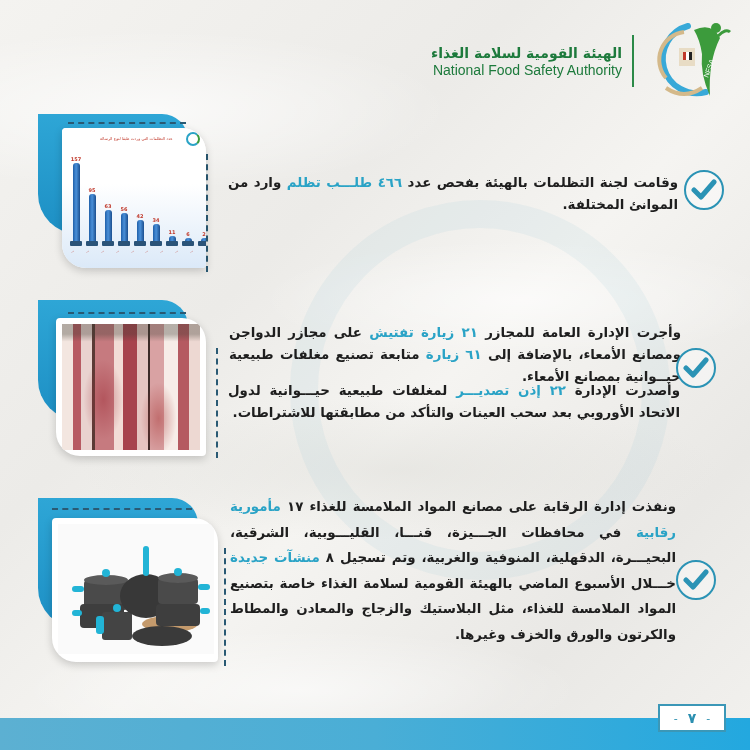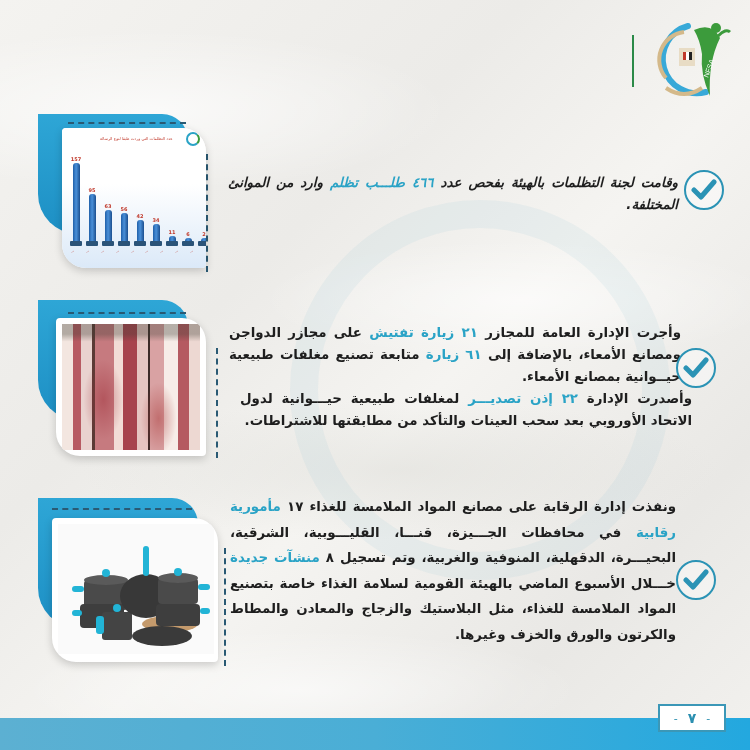--- a/index.html
+++ b/index.html
@@ -97,20 +97,24 @@
     }
     .page-num .dash { font-size: 11px; font-weight: normal; }
   </style>
 </head>
 <body>
 
 <div class="crumple"></div>
 <div class="watermark"></div>
 
 <div class="header">
+  <div class="brand-text">
+    <div class="brand-ar">الهيئة القومية لسلامة الغذاء</div>
+    <div class="brand-en">National Food Safety Authority</div>
+  </div>
   <div class="brand-divider"></div>
   <div class="logo">
     <svg width="86" height="86" viewBox="0 0 86 86">
       <path d="M42 8 A34 34 0 1 0 60 74" fill="none" stroke="#38a9d8" stroke-width="6" stroke-linecap="round"></path>
       <path d="M38 14 A28 28 0 0 0 20 60" fill="none" stroke="#d4b98a" stroke-width="4"></path>
       <path d="M20 70 Q38 82 56 70" fill="none" stroke="#d4b98a" stroke-width="4"></path>
       <path d="M48 12 Q66 4 74 20 Q62 44 64 78 Q54 56 56 36 Q54 22 48 12 Z" fill="#3c9b3c"></path>
       <circle cx="70" cy="10" r="5" fill="#3c9b3c"></circle>
       <path d="M72 18 Q80 10 84 14" fill="none" stroke="#3c9b3c" stroke-width="3"></path>
       <rect x="33" y="30" width="16" height="18" fill="#e8dcc5"></rect>
@@ -184,37 +188,37 @@
           <div class="xlabel">—</div>
           <div class="xlabel">—</div>
           <div class="xlabel">—</div>
           <div class="xlabel">—</div>
           <div class="xlabel">—</div>
           <div class="xlabel">—</div>
         </div>
     </div>
   </div>
 </div>
-<div class="text-block" style="left:228px; top:172px; width:450px;font-style:italic;" id="sec0"><span>وقامت لجنة التظلمات بالهيئة بفحص عدد </span><span class="hl">٤٦٦ طلـــب تظلم</span><span> وارد من الموانئ المختلفة.</span></div>
+<div class="text-block" style="left:228px; top:172px; width:450px;" id="sec0"><span>وقامت لجنة التظلمات بالهيئة بفحص عدد </span><span class="hl">٤٦٦ طلـــب تظلم</span><span> وارد من الموانئ المختلفة.</span></div>
 <div class="check" style="left:684px; top:170px;">
   <svg width="26" height="22" viewBox="0 0 26 22">
       <path d="M3 11 L10 18 L23 3" fill="none" stroke="#2b93b5" stroke-width="5" stroke-linecap="round" stroke-linejoin="round"></path>
     </svg>
 </div>
 
 <div class="frame" style="left:38px; top:300px; width:180px; height:160px;">
   <div class="blue-back" style="height:120px;"></div>
   <div class="dash-top" style="left:30px; top:12px; width:118px;"></div>
   <div class="dash-right" style="left:178px; top:48px; height:110px;"></div>
   <div class="card" style="left:18px; top:18px; width:150px; height:138px;">
     <div class="meat" style="left:6px; top:6px; width:138px; height:126px;"></div>
   </div>
 </div>
 <div class="text-block" style="left:229px; top:322px; width:452px;" id="sec1"><span>وأجرت الإدارة العامة للمجازر </span><span class="hl">٢١ زيارة تفتيش</span><span> على مجازر الدواجن ومصانع الأمعاء، بالإضافة إلى </span><span class="hl">٦١ زيارة</span><span> متابعة تصنيع مغلفات طبيعية حيــوانية بمصانع الأمعاء.</span></div>
-<div class="text-block" style="left:228px; top:388px; width:452px;margin-left:12px;" id="sec1b"><span>وأصدرت الإدارة </span><span class="hl">٢٢ إذن تصديـــر</span><span> لمغلفات طبيعية حيـــوانية لدول الاتحاد الأوروبي بعد سحب العينات والتأكد من مطابقتها للاشتراطات.</span></div>
+<div class="text-block" style="left:228px; top:380px; width:452px;" id="sec1b"><span>وأصدرت الإدارة </span><span class="hl">٢٢ إذن تصديـــر</span><span> لمغلفات طبيعية حيـــوانية لدول الاتحاد الأوروبي بعد سحب العينات والتأكد من مطابقتها للاشتراطات.</span></div>
 <div class="check" style="left:676px; top:348px;">
   <svg width="26" height="22" viewBox="0 0 26 22">
       <path d="M3 11 L10 18 L23 3" fill="none" stroke="#2b93b5" stroke-width="5" stroke-linecap="round" stroke-linejoin="round"></path>
     </svg>
 </div>
 
 <div class="frame" style="left:38px; top:498px; width:190px; height:170px;">
   <div class="blue-back" style="height:130px; width:160px;"></div>
   <div class="dash-top" style="left:14px; top:10px; width:140px;"></div>
   <div class="dash-right" style="left:186px; top:50px; height:118px;"></div>

